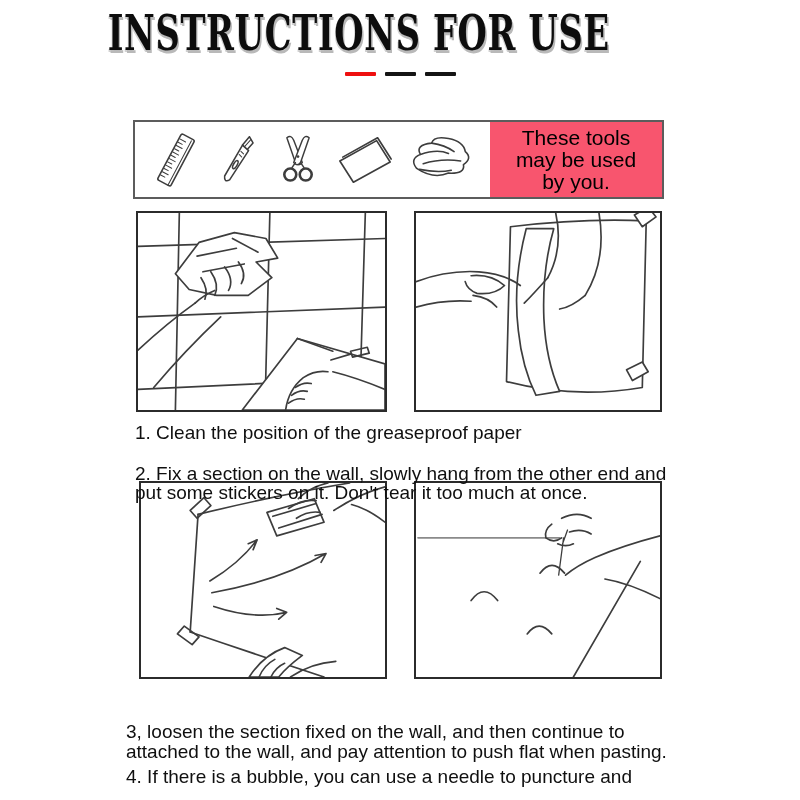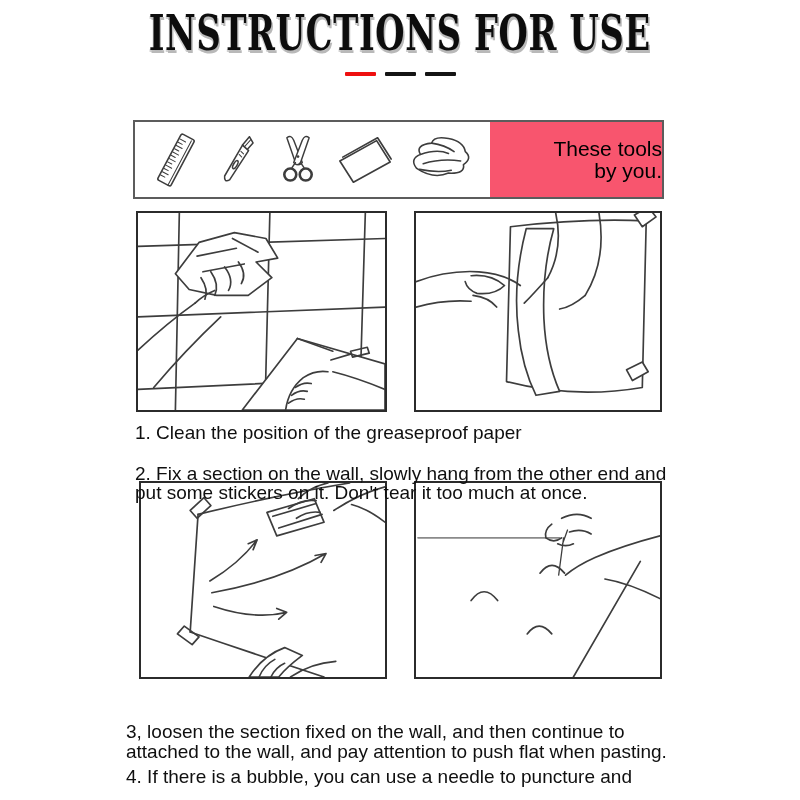--- a/index.html
+++ b/index.html
@@ -1,36 +1,36 @@
 <!DOCTYPE html>
 <html><head>
 <meta charset="utf-8">
 <style>
   html,body{margin:0;padding:0;background:#fff;}
   .page{position:relative;width:800px;height:800px;background:#fff;overflow:hidden;
         font-family:"Liberation Sans",sans-serif;color:#111;}
 
   
-  .title{position:absolute;top:8px;left:0;width:800px;text-align:center;margin:0;
+  .title{position:absolute;top:8px;left:0;width:800px;margin:0;
          font-family:"DejaVu Serif",serif;font-weight:700;font-size:48px;line-height:50px;
          color:#0d0d0d;white-space:nowrap;}
   .title-inner{display:inline-block;transform:scaleX(.70);transform-origin:center;
                letter-spacing:1px;text-shadow:2px 3px 0 #b9b9b9,-1px 2px 0 #d2d2d2;}
 
   
   .divider{position:absolute;top:72px;left:0;width:800px;display:flex;justify-content:center;gap:9px;}
   .dash{width:31px;height:4px;background:#141414;border-radius:1px;}
 
   
   .tools-box{position:absolute;left:133px;top:120px;width:531px;height:79px;
              border:2px solid #5c5c5c;box-sizing:border-box;display:flex;background:#fff;}
   .tools-icons{flex:1;display:flex;align-items:center;justify-content:space-evenly;padding:0 4px;}
   .tool{display:flex;align-items:center;justify-content:center;}
   .tools-note{width:172px;height:100%;background:#f8556e;display:flex;flex-direction:column;
-              align-items:flex-end;justify-content:center;font-size:21px;line-height:22px;color:#000;}
+              align-items:center;justify-content:center;font-size:21px;line-height:22px;color:#000;}
 
   
   .panel{position:absolute;background:#fff;border:2px solid #2b2b2b;box-sizing:border-box;}
   .panel svg{display:block;width:100%;height:100%;}
   .p1{left:136px;top:211px;width:251px;height:201px;}
   .p2{left:414px;top:211px;width:248px;height:201px;}
   .p3{left:139px;top:481px;width:248px;height:198px;}
   .p4{left:414px;top:481px;width:248px;height:198px;}
   .ink{stroke:#3d3d3d;stroke-width:1.7;fill:none;stroke-linecap:round;stroke-linejoin:round;}
   .ink-fill{stroke:#3d3d3d;stroke-width:1.7;fill:#fff;stroke-linejoin:round;}
@@ -96,20 +96,21 @@
       </span>
       <span class="tool">
         <svg width="68" height="58" viewBox="0 0 72 62">
           <path class="ink-fill" d="M10 40 Q2 30 14 25 Q8 15 26 13 Q28 5 44 8 Q60 11 62 22 Q70 29 60 36 Q62 46 44 45 Q28 52 10 40 Z"></path>
           <path class="ink" d="M14 25 Q32 19 44 24 M26 13 Q40 15 50 22 M17 35 Q36 29 57 32 M13 41 Q32 45 47 42"></path>
         </svg>
       </span>
     </div>
     <div class="tools-note" style="background-color: rgb(248, 85, 110);">
       <div>These tools</div>
+      <div>may be used</div>
       <div>by you.</div>
     </div>
   </div>
 
   <div class="panel p1">
     <svg viewBox="0 0 251 201" preserveAspectRatio="none">
       <path class="ink" d="M42 0 L38 201 M134 0 L129 201 M231 0 L225 201"></path>
       <path class="ink" d="M0 34 L251 26 M0 106 L251 96 M0 180 L251 168"></path>
       <path class="ink-fill" d="M38 62 L62 30 L98 20 L130 26 L142 46 L120 50 L136 66 L112 84 L80 84 L52 78 Z"></path>
       <path class="ink" d="M60 44 L100 36 M66 60 L108 52 M96 26 L122 40"></path>

